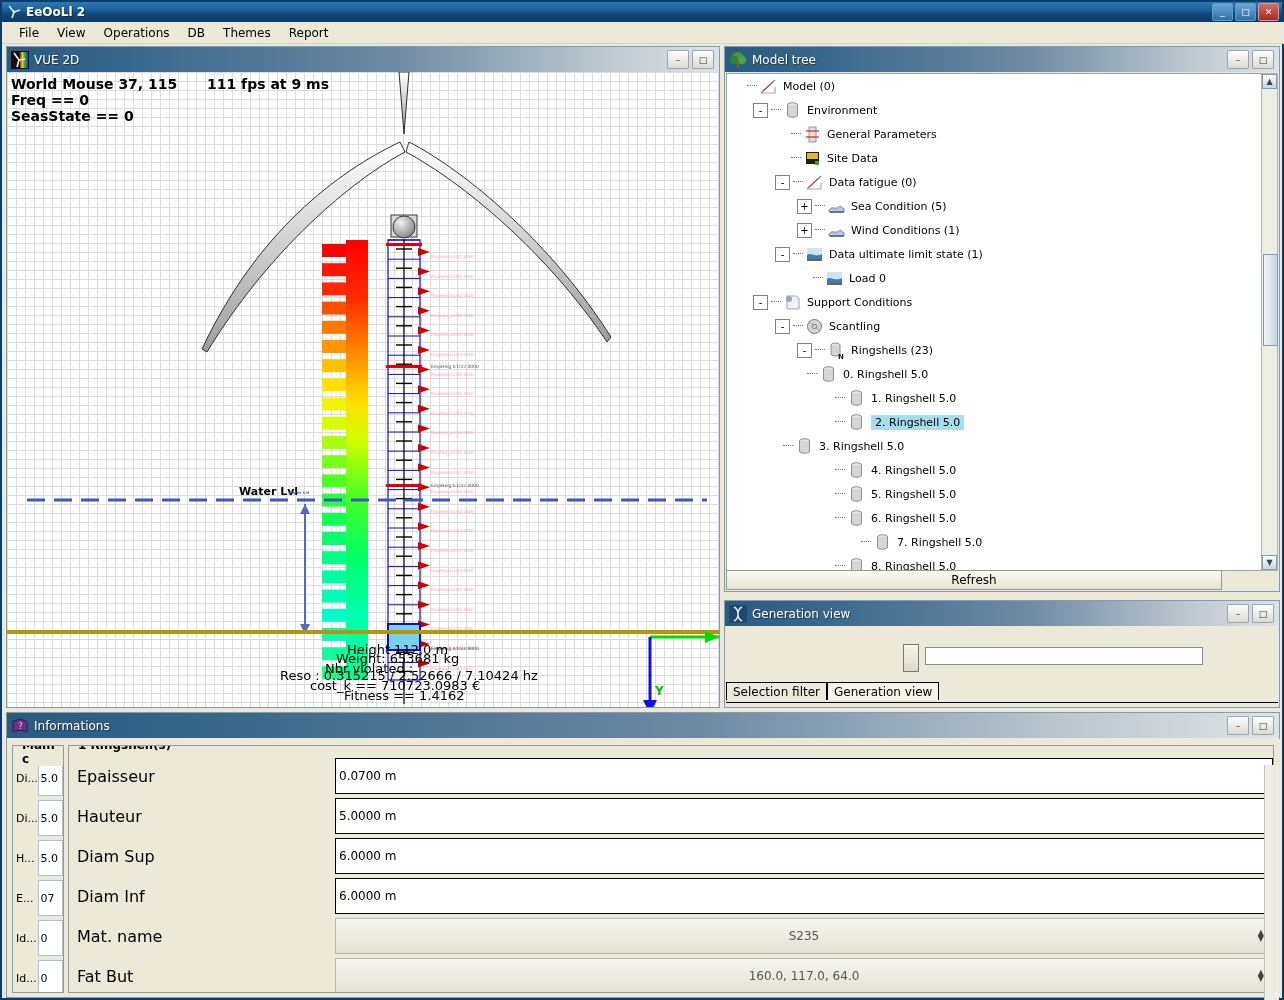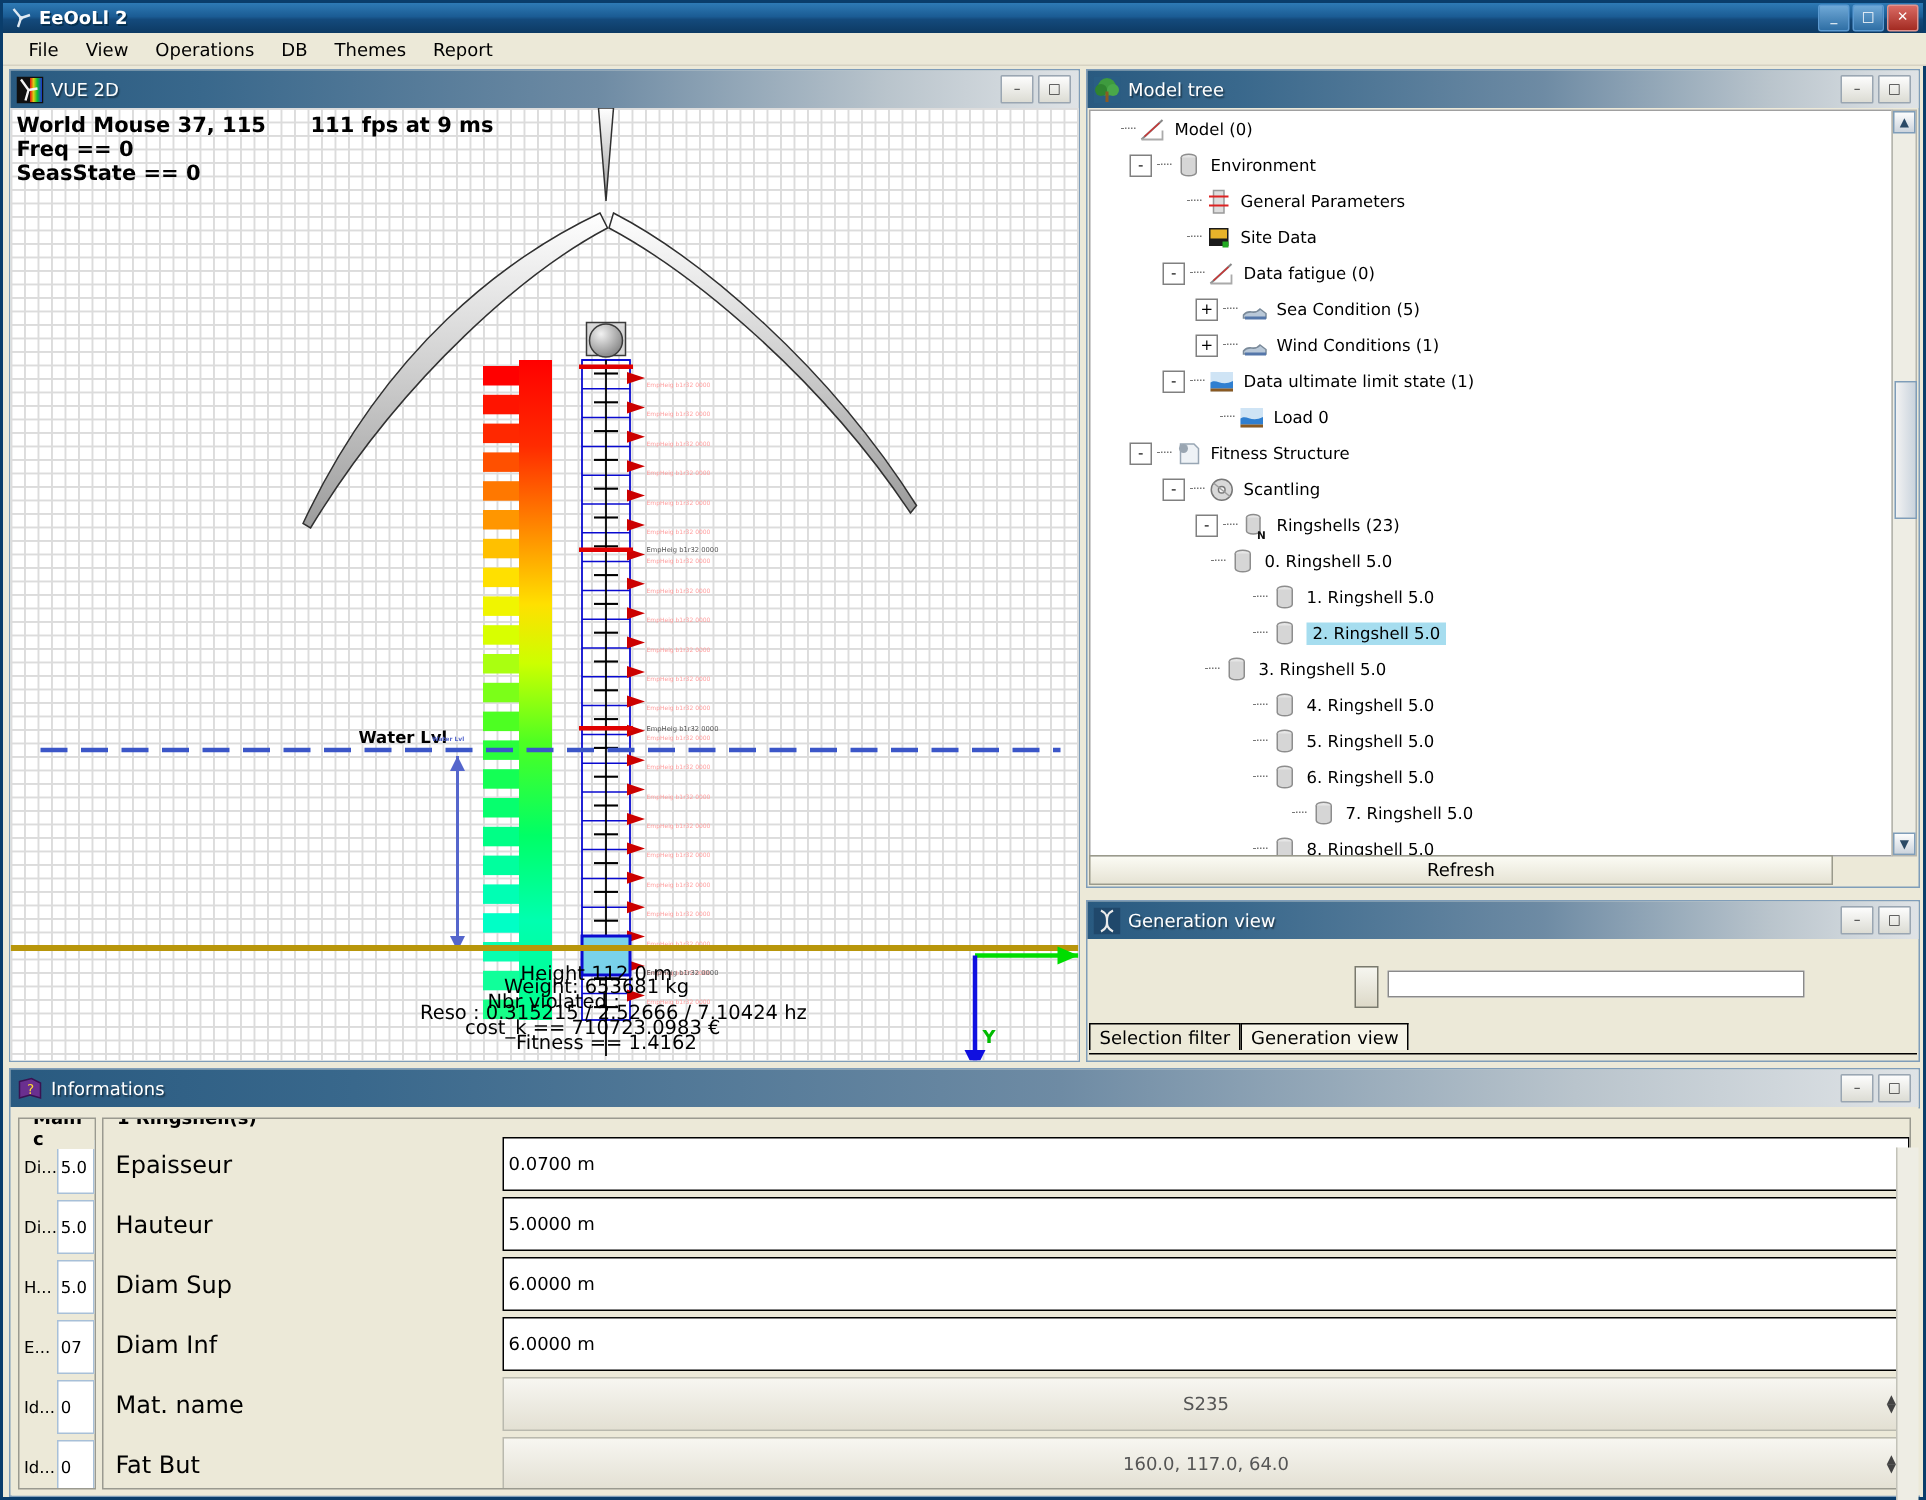--- a/index.html
+++ b/index.html
@@ -501,21 +501,21 @@
             </svg></span>
           <span class="lbl">Load 0</span>
         </div>
         <div class="tnode" style="padding-left: 26px;">
           <span class="tw">-</span>
           <span class="dots"></span>
           <span class="ticon"><svg width="19" height="19" viewBox="0 0 19 19">
               <path d="M4 3 L13 3 L16 6 L16 16 L4 16 Z" fill="#eef2f6" stroke="#98a6b4"></path>
               <circle cx="6" cy="6" r="3" fill="#9aa6b2"></circle>
             </svg></span>
-          <span class="lbl">Fitness Structure</span>
+          <span class="lbl">Support Conditions</span>
         </div>
         <div class="tnode" style="padding-left: 48px;">
           <span class="tw">-</span>
           <span class="dots"></span>
           <span class="ticon"><svg width="19" height="19" viewBox="0 0 19 19">
               <circle cx="9.5" cy="9.5" r="7" fill="#d8d8d8" stroke="#777"></circle>
               <circle cx="9.5" cy="9.5" r="2.2" fill="#f4f4f4" stroke="#777"></circle>
               <path d="M4 5 L15 14" stroke="#999" stroke-width="1"></path>
             </svg></span>
           <span class="lbl">Scantling</span>
@@ -550,21 +550,21 @@
         </div>
         <div class="tnode" style="padding-left: 92px;">
           <span class="tw blank"></span>
           <span class="dots"></span>
           <span class="ticon"><svg width="19" height="19" viewBox="0 0 19 19">
               <ellipse cx="9.5" cy="4" rx="5" ry="2.2" fill="#e6e6e6" stroke="#8d8d8d"></ellipse>
               <path d="M4.5 4 L4.5 14 A5 2.2 0 0 0 14.5 14 L14.5 4" fill="#d6d6d6" stroke="#8d8d8d"></path>
             </svg></span>
           <span class="lbl sel">2. Ringshell 5.0</span>
         </div>
-        <div class="tnode" style="padding-left: 60px;">
+        <div class="tnode" style="padding-left: 40px;">
           <span class="tw blank"></span>
           <span class="dots"></span>
           <span class="ticon"><svg width="19" height="19" viewBox="0 0 19 19">
               <ellipse cx="9.5" cy="4" rx="5" ry="2.2" fill="#e6e6e6" stroke="#8d8d8d"></ellipse>
               <path d="M4.5 4 L4.5 14 A5 2.2 0 0 0 14.5 14 L14.5 4" fill="#d6d6d6" stroke="#8d8d8d"></path>
             </svg></span>
           <span class="lbl">3. Ringshell 5.0</span>
         </div>
         <div class="tnode" style="padding-left: 92px;">
           <span class="tw blank"></span>

